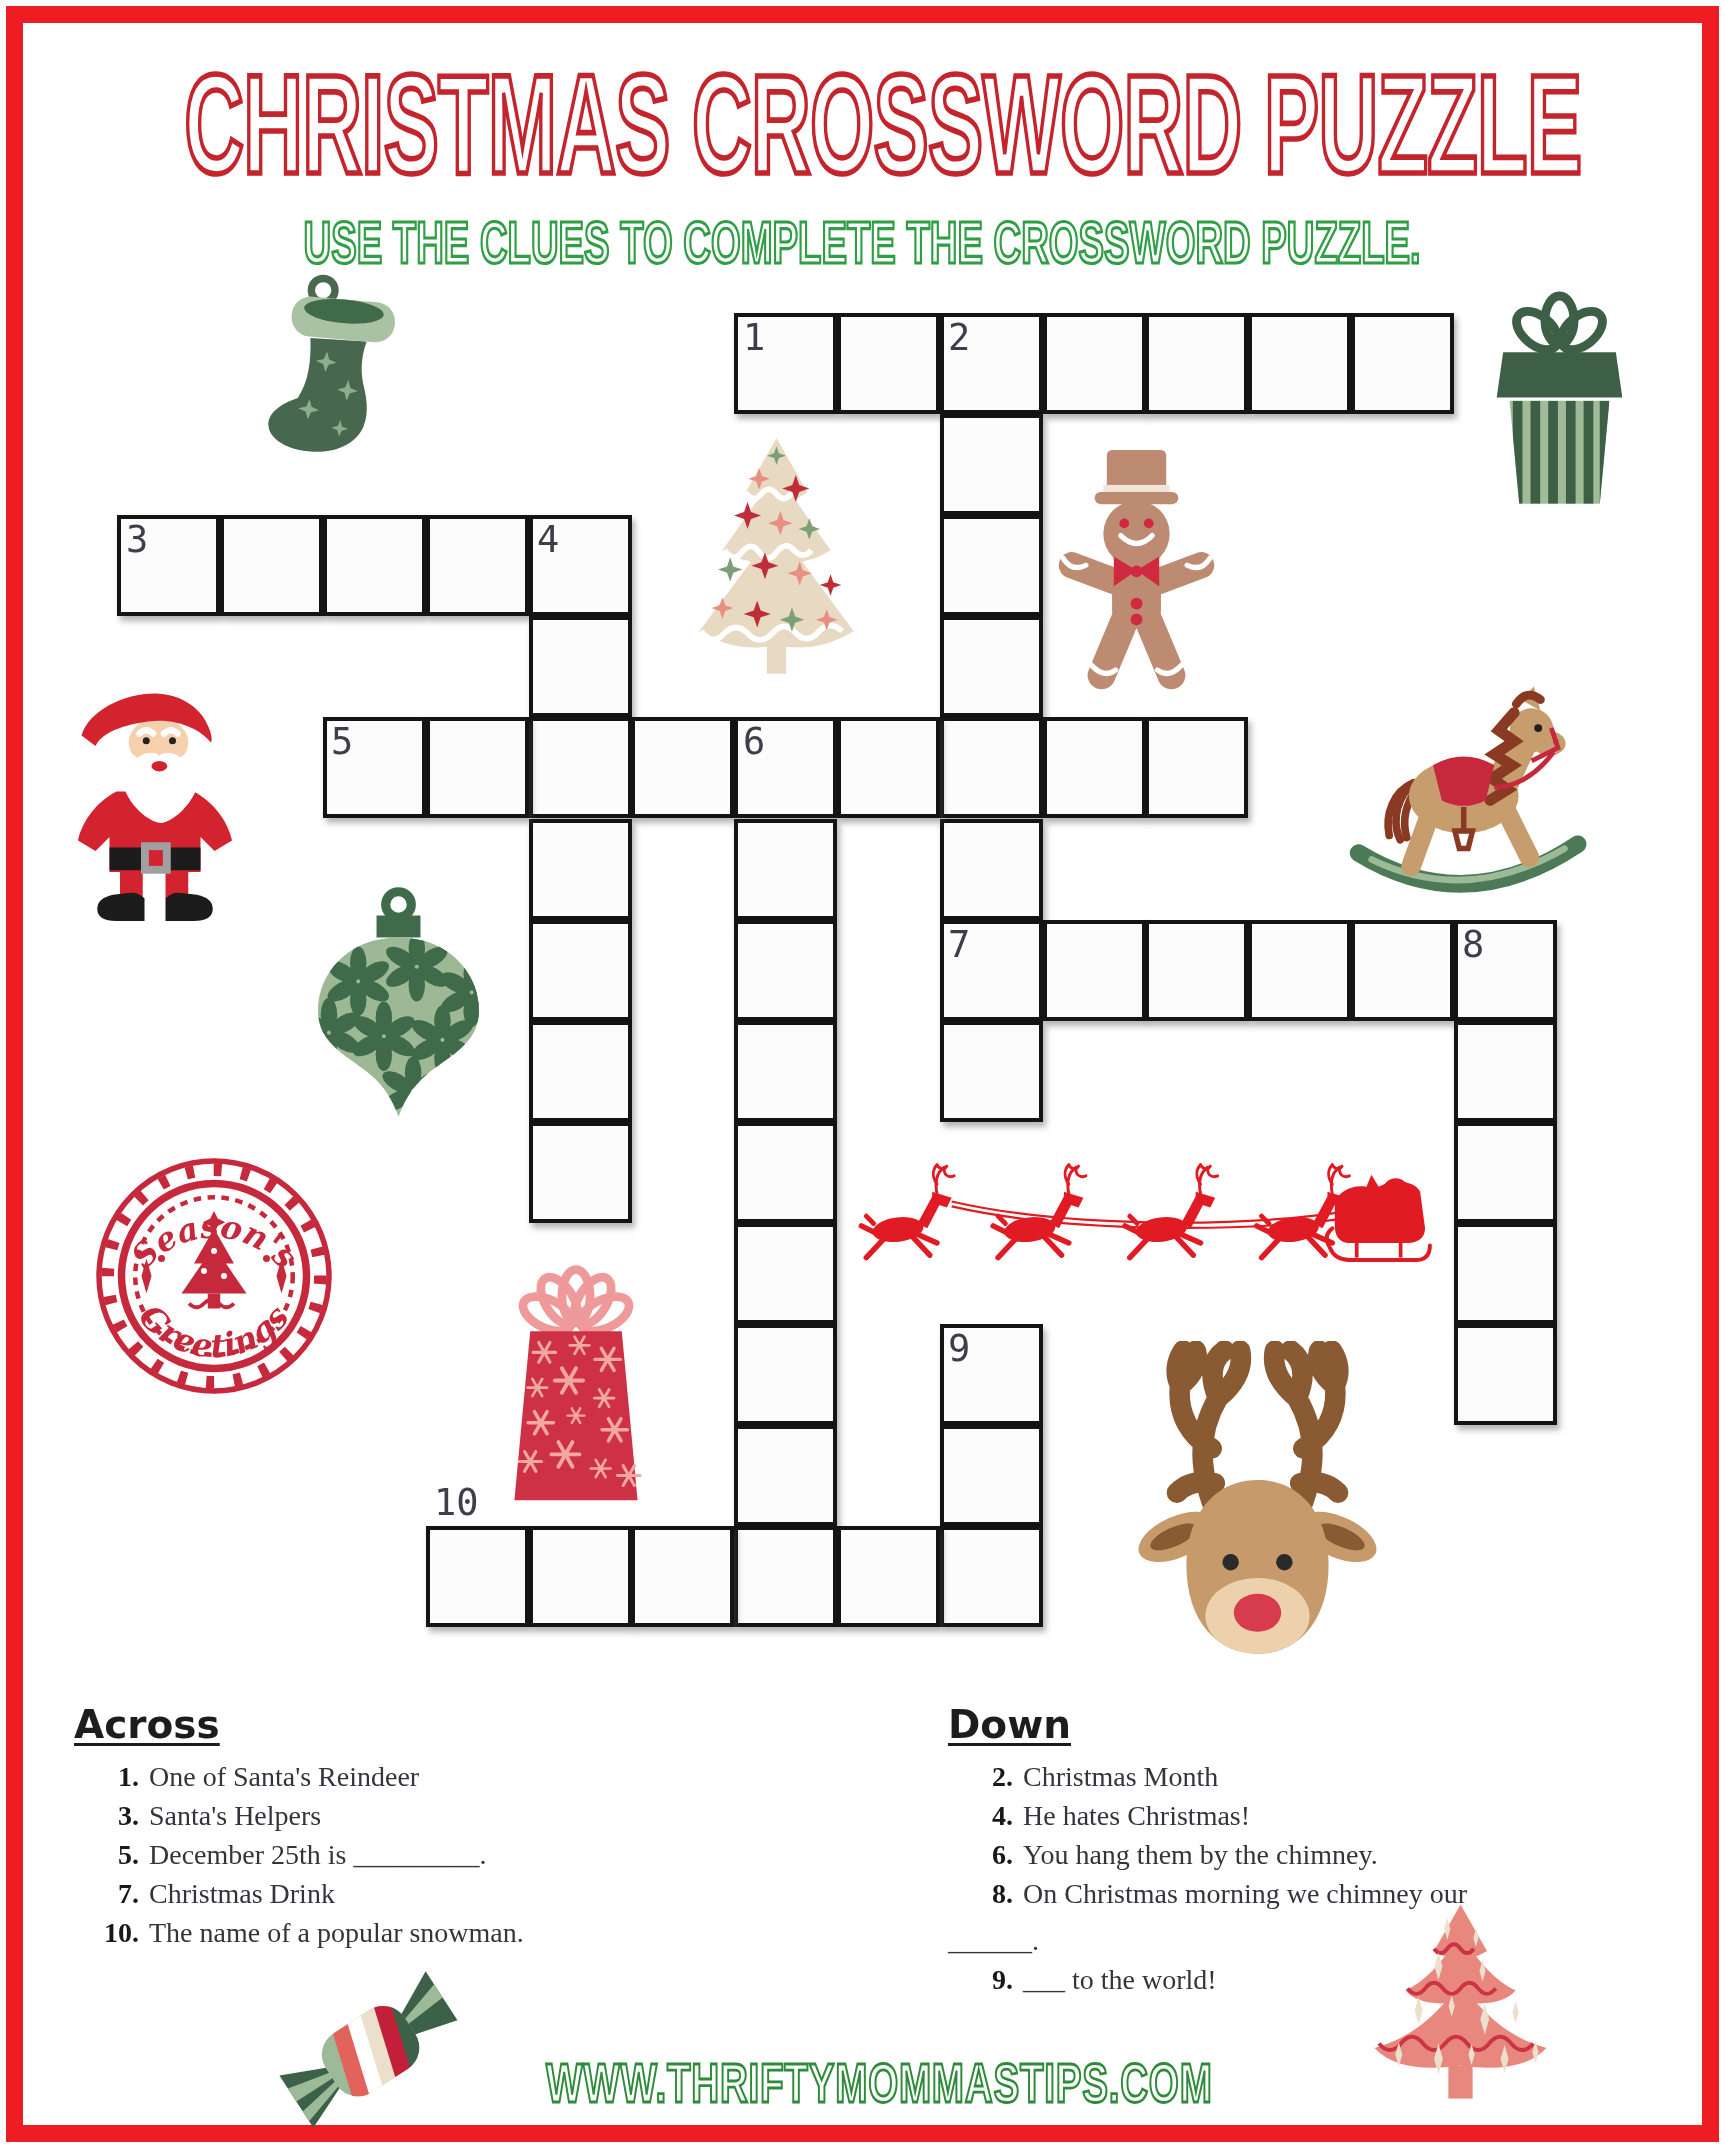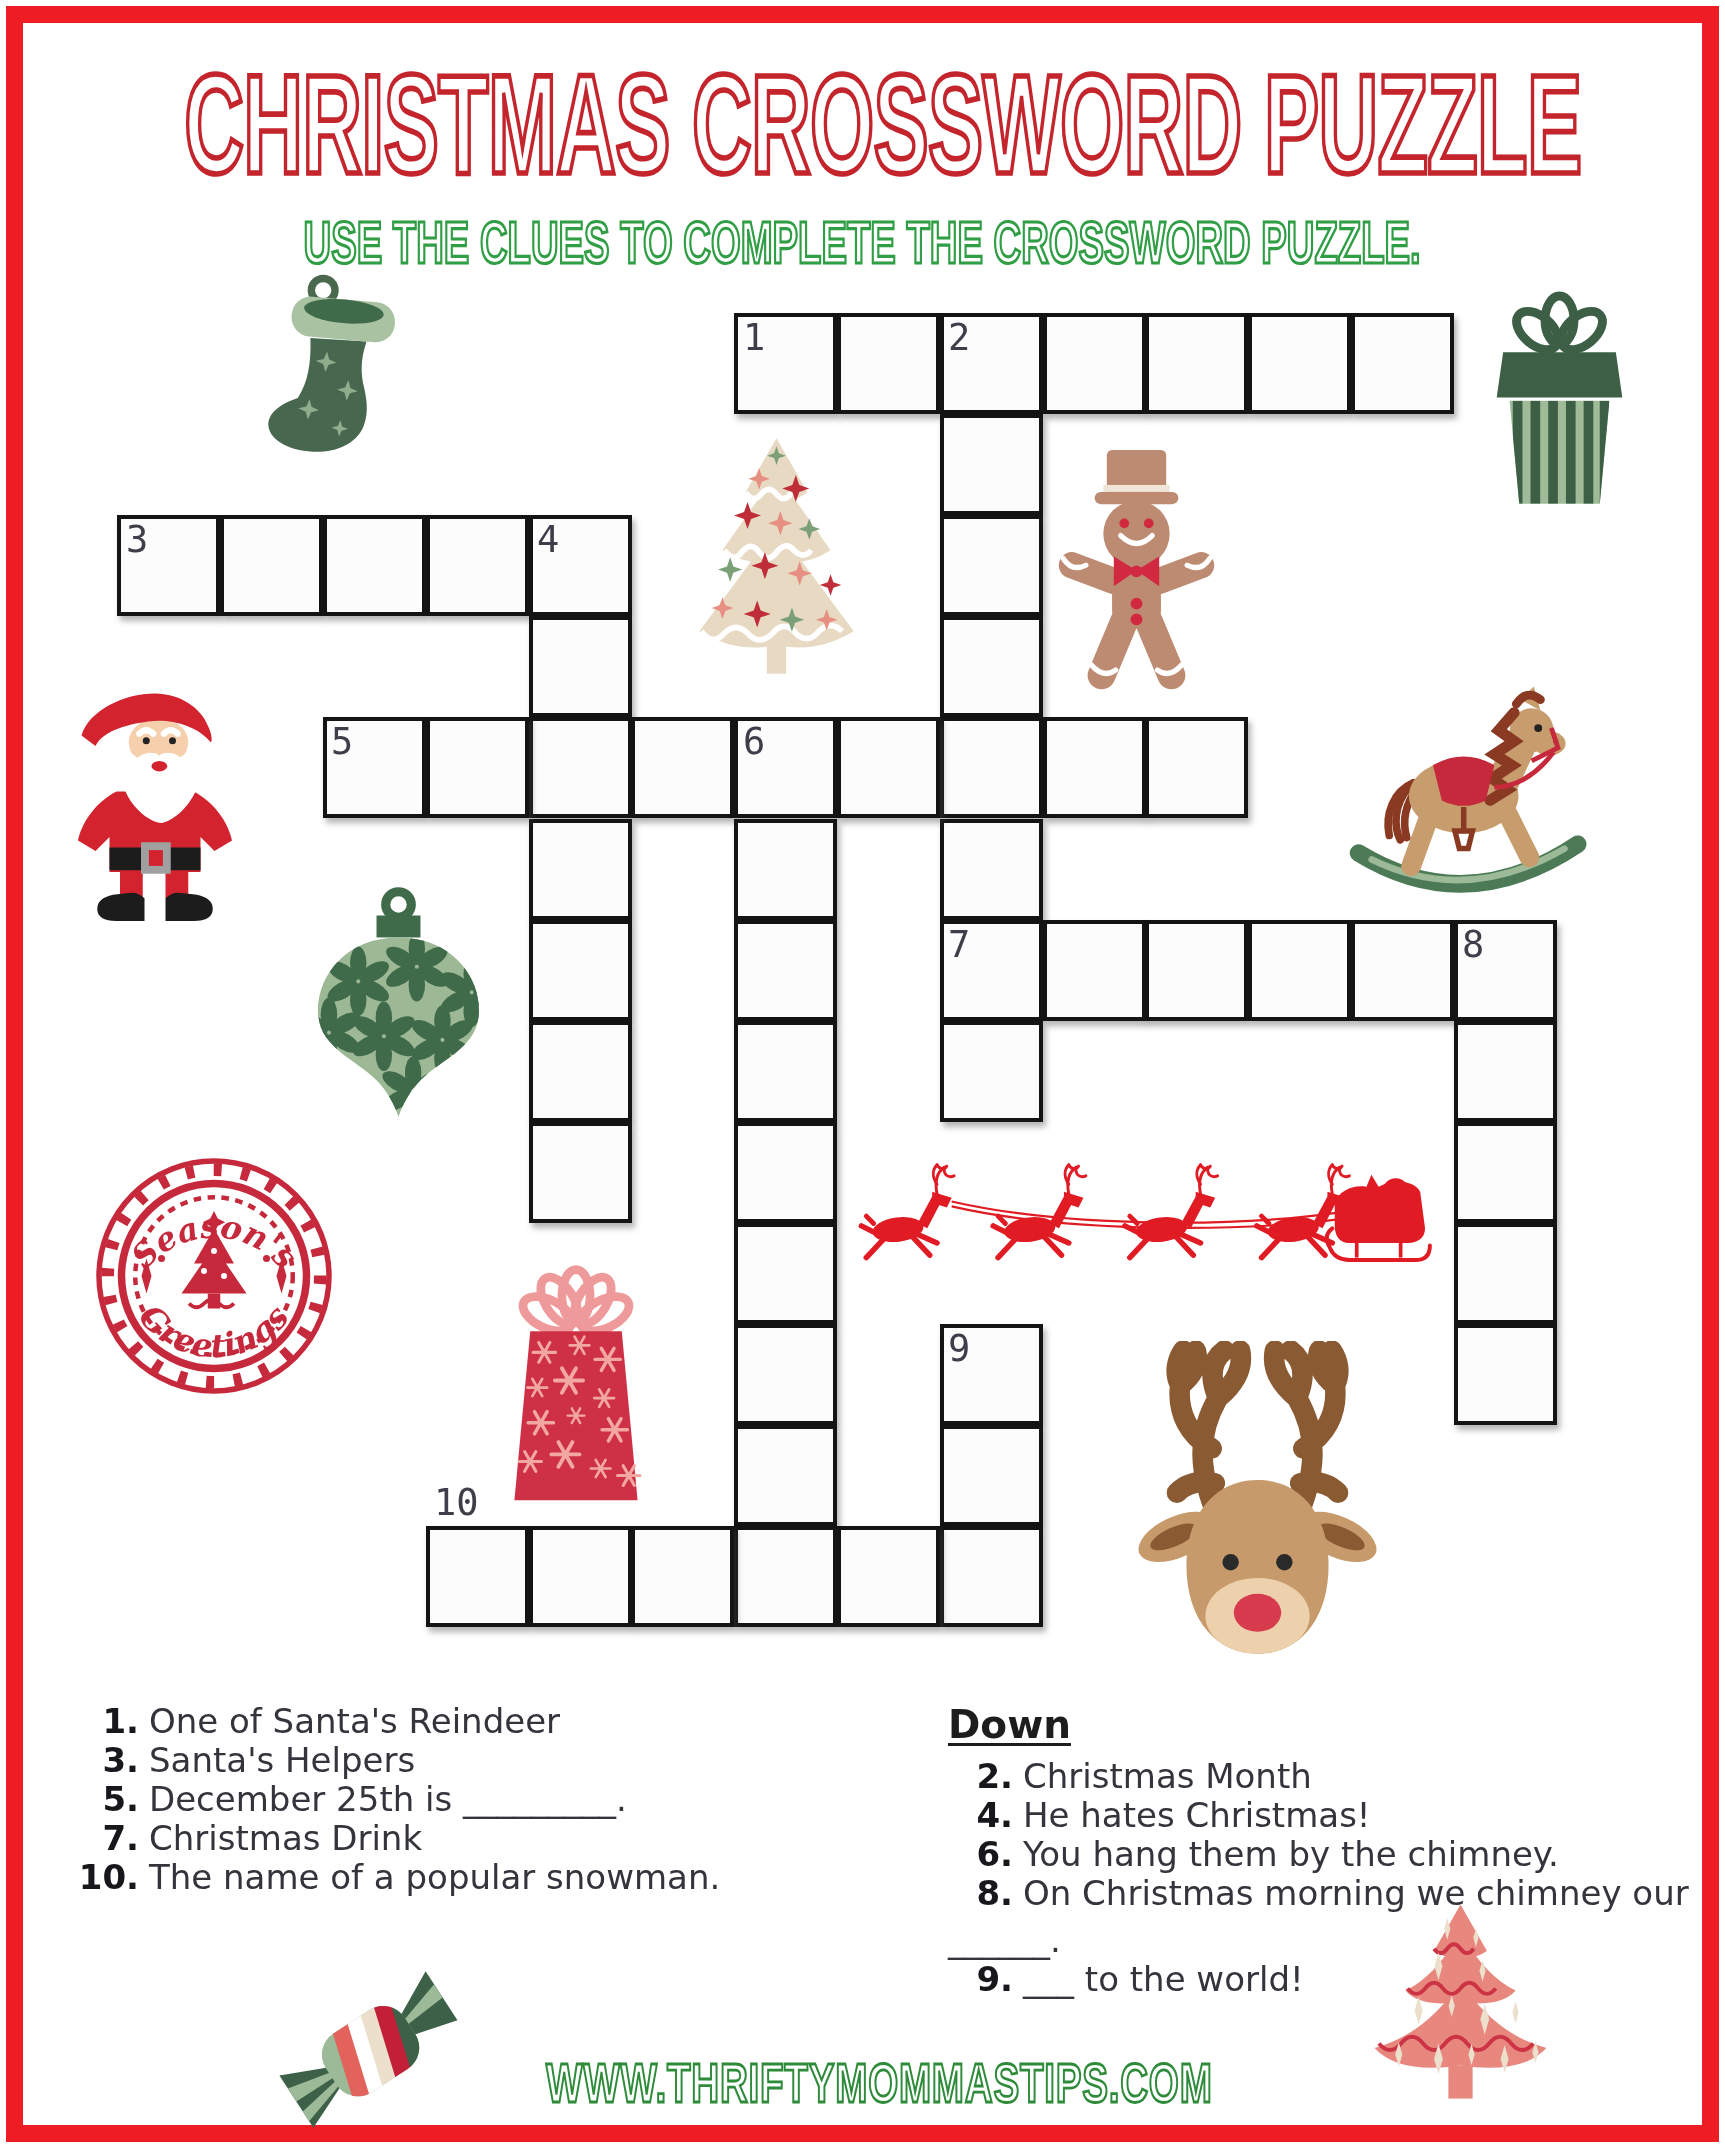--- a/index.html
+++ b/index.html
@@ -25,21 +25,21 @@
   .cell{position:absolute;box-sizing:border-box;background:#fcfcfc;border:4.2px solid #141414;
         box-shadow:3.4px 5px 5.9px rgba(70,70,70,.4);}
   .cellnum{position:absolute;font-family:"DejaVu Sans Mono",monospace;font-size:37px;
         line-height:37px;color:#3e3e4a;}
 
   
   .clue-block{position:absolute;}
   .clue-block h2{margin:0 0 10px 0;font-size:39px;color:#1d1d1d;
         text-decoration:underline;text-decoration-thickness:3.4px;text-underline-offset:5px;}
   .clue-block ul{list-style:none;margin:0;padding:0;}
-  li.clue{font-size:34px;line-height:39px;color:#35343c;}
+  li.clue{font-size:28px;line-height:39px;color:#35343c;font-family:Liberation Serif, serif;}
   li.clue .num{font-weight:bold;display:inline-block;min-width:65px;text-align:right;
         margin-right:10px;color:#18181c;}
   li.clue.no-num{margin-top:8.4px;}
   #across-clues{left:74px;top:1702px;width:797px;}
   #down-clues{left:948px;top:1702px;width:780px;}
 
   .deco{position:absolute;}
 </style>
 </head>
 <body>
@@ -465,20 +465,21 @@
       <path transform="translate(75,52) scale(.7)" d="M0,-7 L2,0 L0,7 L-2,0 Z"></path>
       <path transform="translate(22,71) scale(.8)" d="M0,-7 L2,0 L0,7 L-2,0 Z"></path>
       <path transform="translate(40,73) scale(1)" d="M0,-7 L2,0 L0,7 L-2,0 Z"></path>
       <path transform="translate(55,71) scale(.7)" d="M0,-7 L2,0 L0,7 L-2,0 Z"></path>
       <path transform="translate(70,73) scale(.9)" d="M0,-7 L2,0 L0,7 L-2,0 Z"></path>
       <path transform="translate(84,70) scale(.7)" d="M0,-7 L2,0 L0,7 L-2,0 Z"></path>
     </g>
   </svg>
 
   <div class="clue-block" id="across-clues">
+    <h2>Across</h2>
     <ul>
         <li class="clue"><span class="num">1.</span><span class="txt">One of Santa's Reindeer</span></li>
         <li class="clue"><span class="num">3.</span><span class="txt">Santa's Helpers</span></li>
         <li class="clue"><span class="num">5.</span><span class="txt">December 25th is _________.</span></li>
         <li class="clue"><span class="num">7.</span><span class="txt">Christmas Drink</span></li>
         <li class="clue"><span class="num">10.</span><span class="txt">The name of a popular snowman.</span></li>
       </ul>
   </div>
 
   <div class="clue-block" id="down-clues">

